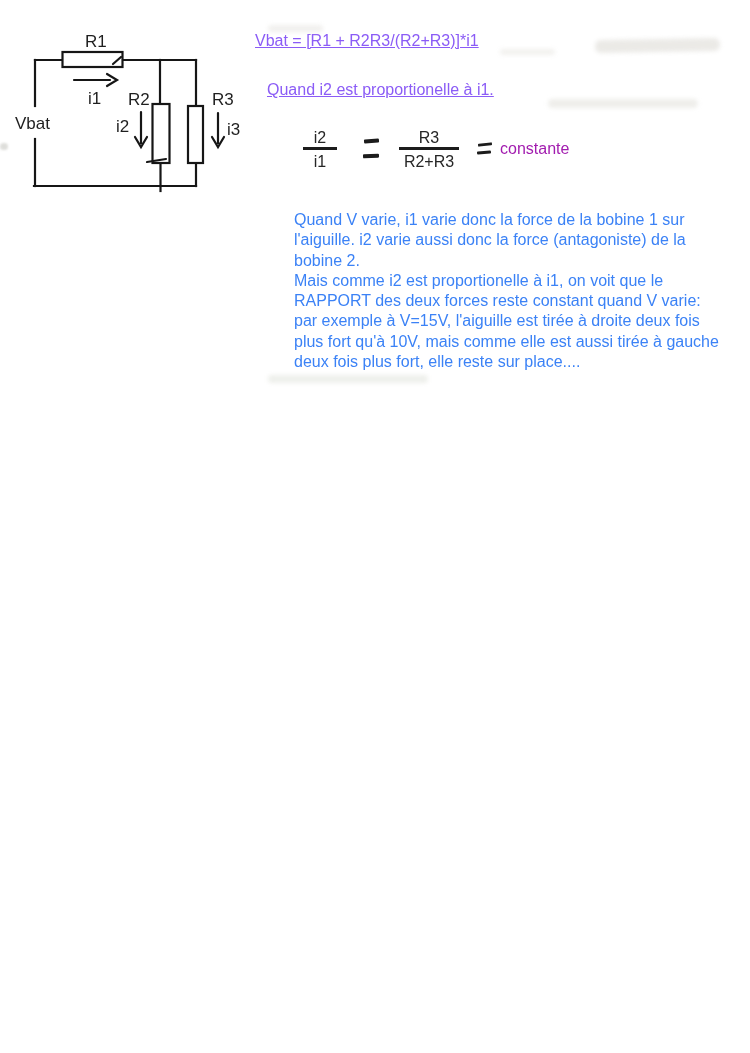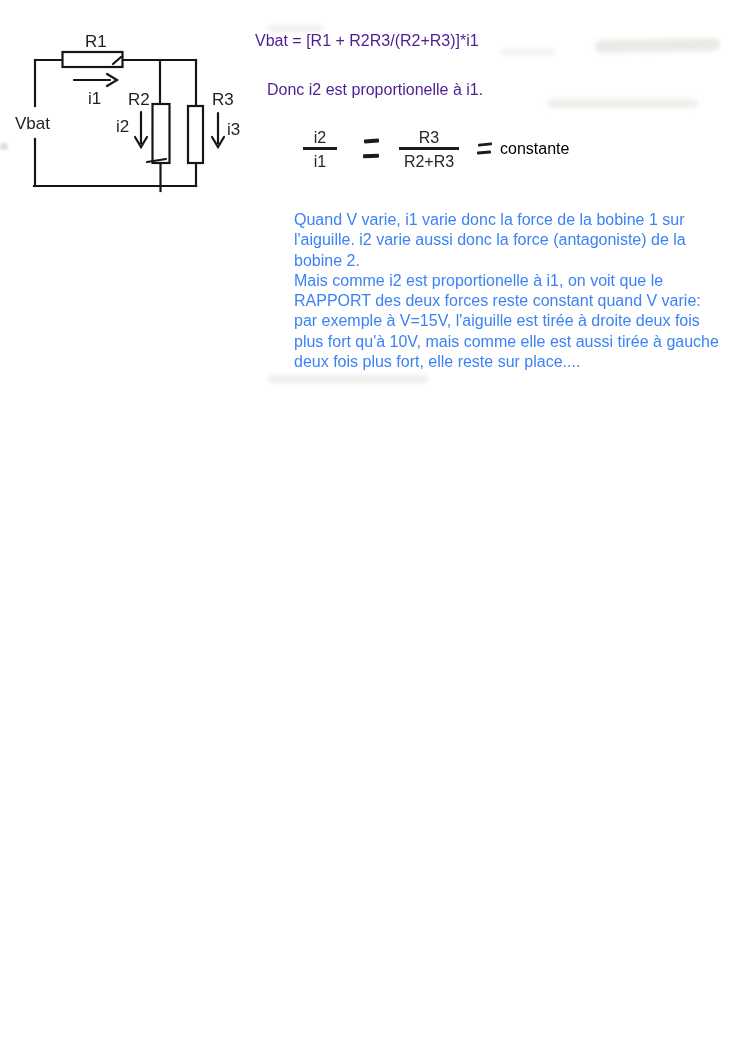--- a/index.html
+++ b/index.html
@@ -13,40 +13,41 @@
   }
   .circuit-svg{position:absolute;left:0;top:0;}
   .circuit-svg text{
     font-family:"Liberation Sans","DejaVu Sans",sans-serif;
     font-size:17px;fill:#1f1f1f;
   }
   .eq{
     position:absolute;
     font-size:16px;line-height:19px;
     white-space:pre;
-    color:#4c1d95;
+    color:#8b5cf6;
+    text-decoration:underline;
   }
   .eq1{left:255px;top:31px;}
   .eq2{left:267px;top:59px;}
   .eq3{left:267px;top:80px;}
   .frac{
     position:absolute;
     font-size:16px;line-height:19px;
     text-align:center;color:#262626;
   }
   .frac1{left:302px;top:128px;width:36px;}
   .frac2{left:399px;top:128px;width:60px;}
   .frac .bar{height:3px;background:#1c1c1c;margin:0 0 2px;}
   .frac1 .bar{margin-left:1px;margin-right:1px;}
   .dash{position:absolute;background:#1c1c1c;border-radius:1px;}
   .e1t{left:364px;top:139px;width:15px;height:4px;transform:rotate(-4deg);}
   .e1b{left:363px;top:154px;width:16px;height:3.5px;transform:rotate(-3deg);}
   .e2t{left:478px;top:143px;width:14px;height:3px;transform:rotate(-6deg);}
   .e2b{left:477px;top:151px;width:14px;height:3px;transform:rotate(-5deg);}
-  .constante{position:absolute;left:500px;top:139px;font-size:16px;line-height:19px;color:#000000;}
+  .constante{position:absolute;left:500px;top:139px;font-size:16px;line-height:19px;color:#a21caf;}
   .paragraph{
     position:absolute;
     left:246px;top:210px;width:474px;
     font-size:16px;line-height:20.3px;
     white-space:pre-line;
     color:#3b82f6;
     margin-left:48px;
   }
   .smudge{position:absolute;filter:blur(2px);border-radius:6px;}
   .s1{left:595px;top:39px;width:125px;height:13px;background:#dbd9d3;opacity:.55;transform:rotate(-1deg);}
@@ -87,21 +88,21 @@
     <text x="85" y="47">R1</text>
     <text x="15" y="129">Vbat</text>
     <text x="128" y="105">R2</text>
     <text x="212" y="105">R3</text>
     <text x="88" y="104">i1</text>
     <text x="116" y="132">i2</text>
     <text x="227" y="135">i3</text>
   </svg>
 
   <div class="eq eq1">Vbat = [R1 + R2R3/(R2+R3)]*i1</div>
-  <div class="eq eq3">Donc i2 est proportionelle à i1.</div>
+  <div class="eq eq3">Quand i2 est proportionelle à i1.</div>
 
   <div class="frac frac1">
     <div>i2</div>
     <div class="bar"></div>
     <div>i1</div>
   </div>
   <div class="dash e1t"></div>
   <div class="dash e1b"></div>
   <div class="frac frac2">
     <div>R3</div>

